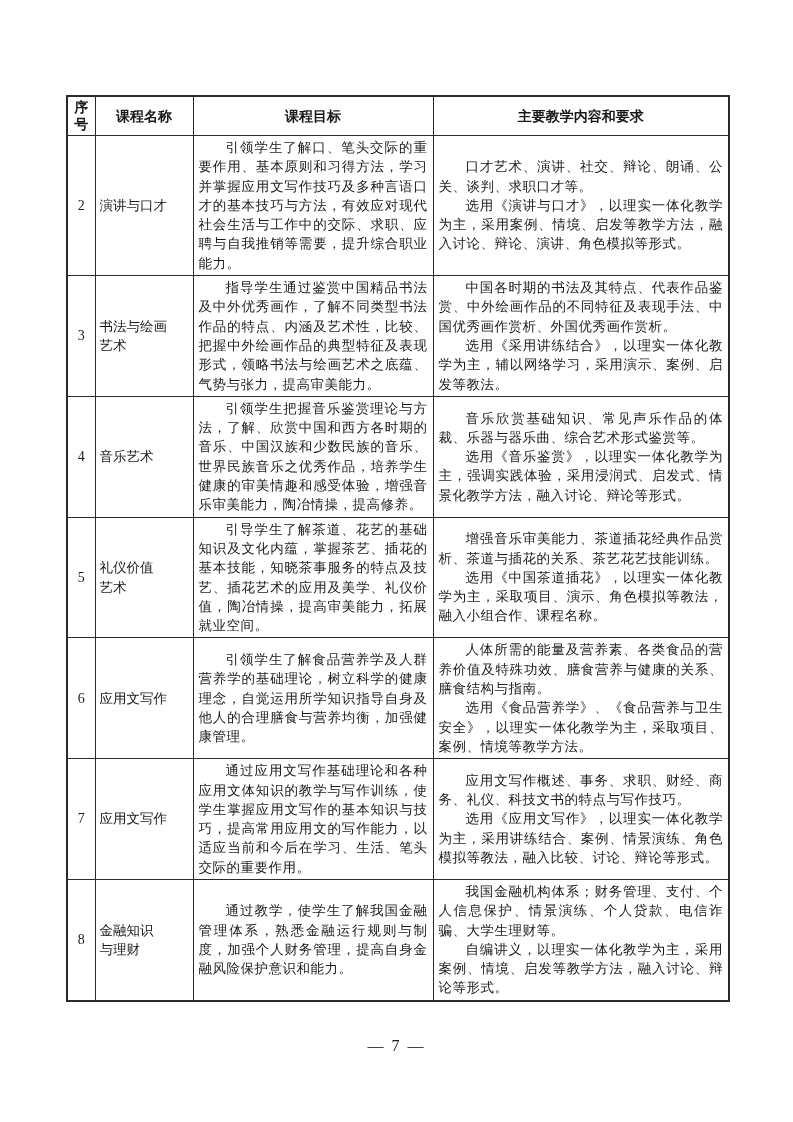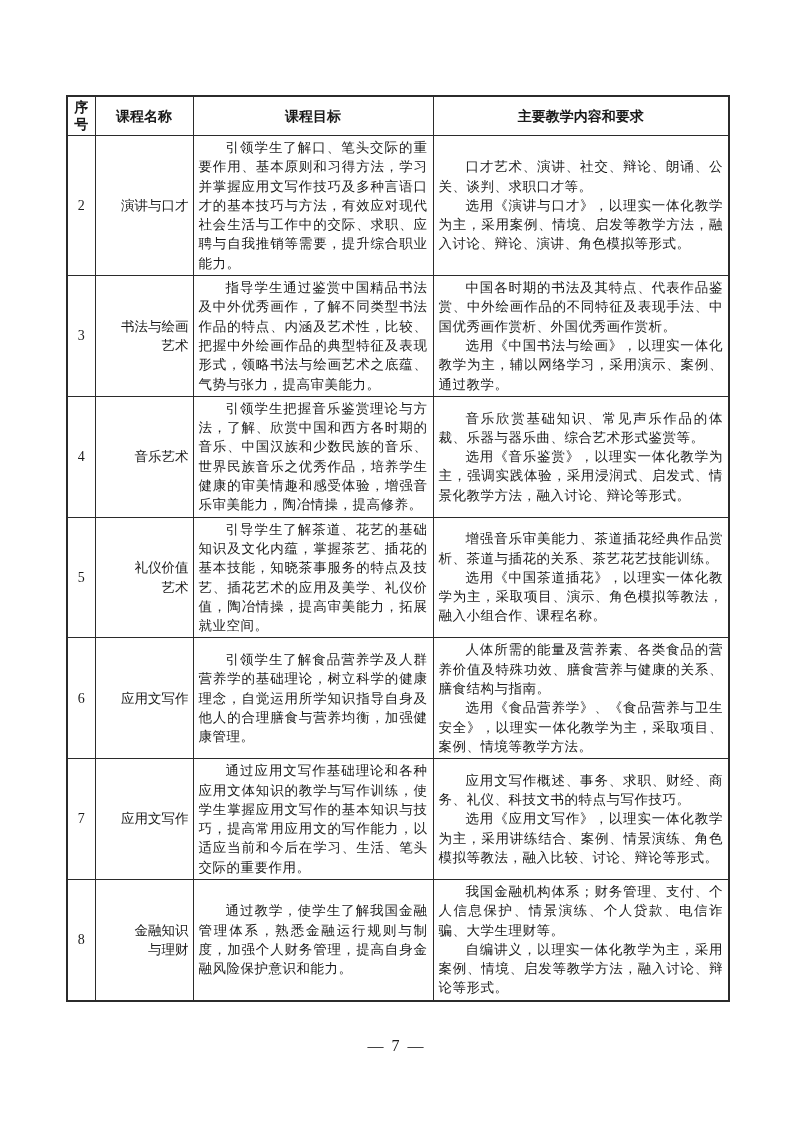--- a/index.html
+++ b/index.html
@@ -40,21 +40,21 @@
     vertical-align: middle;
     line-height: 19.3px;
     margin-top: 28px;
   }
   td.c-no {
     text-align: center;
     font-size: 14px;
     font-family: "Liberation Serif", "DejaVu Serif", serif;
   }
   td.c-name {
-    text-align: right;
+    text-align: left;
     white-space: pre-line;
     padding: 2px 4px;
   }
   td.c-obj, td.c-content { padding: 2px 5px; }
   p.para {
     text-align: justify;
     text-justify: inter-character;
     text-indent: 2em;
     letter-spacing: 0.5px;
   }
@@ -111,21 +111,21 @@
       </tr>
       <tr class="r1">
         <td class="c-no">3</td>
         <td class="c-name">书法与绘画
 艺术</td>
         <td class="c-obj">
           <p class="para">指导学生通过鉴赏中国精品书法及中外优秀画作，了解不同类型书法作品的特点、内涵及艺术性，比较、把握中外绘画作品的典型特征及表现形式，领略书法与绘画艺术之底蕴、气势与张力，提高审美能力。</p>
         </td>
         <td class="c-content">
           <p class="para">中国各时期的书法及其特点、代表作品鉴赏、中外绘画作品的不同特征及表现手法、中国优秀画作赏析、外国优秀画作赏析。</p>
-          <p class="para">选用《中国书法与绘画》，以理实一体化教学为主，辅以网络学习，采用演示、案例、通过教学。</p>
+          <p class="para">选用《采用讲练结合》，以理实一体化教学为主，辅以网络学习，采用演示、案例、启发等教法。</p>
         </td>
       </tr>
       <tr class="r2">
         <td class="c-no">4</td>
         <td class="c-name">音乐艺术</td>
         <td class="c-obj">
           <p class="para">引领学生把握音乐鉴赏理论与方法，了解、欣赏中国和西方各时期的音乐、中国汉族和少数民族的音乐、世界民族音乐之优秀作品，培养学生健康的审美情趣和感受体验，增强音乐审美能力，陶冶情操，提高修养。</p>
         </td>
         <td class="c-content">
           <p class="para">音乐欣赏基础知识、常见声乐作品的体裁、乐器与器乐曲、综合艺术形式鉴赏等。</p>

